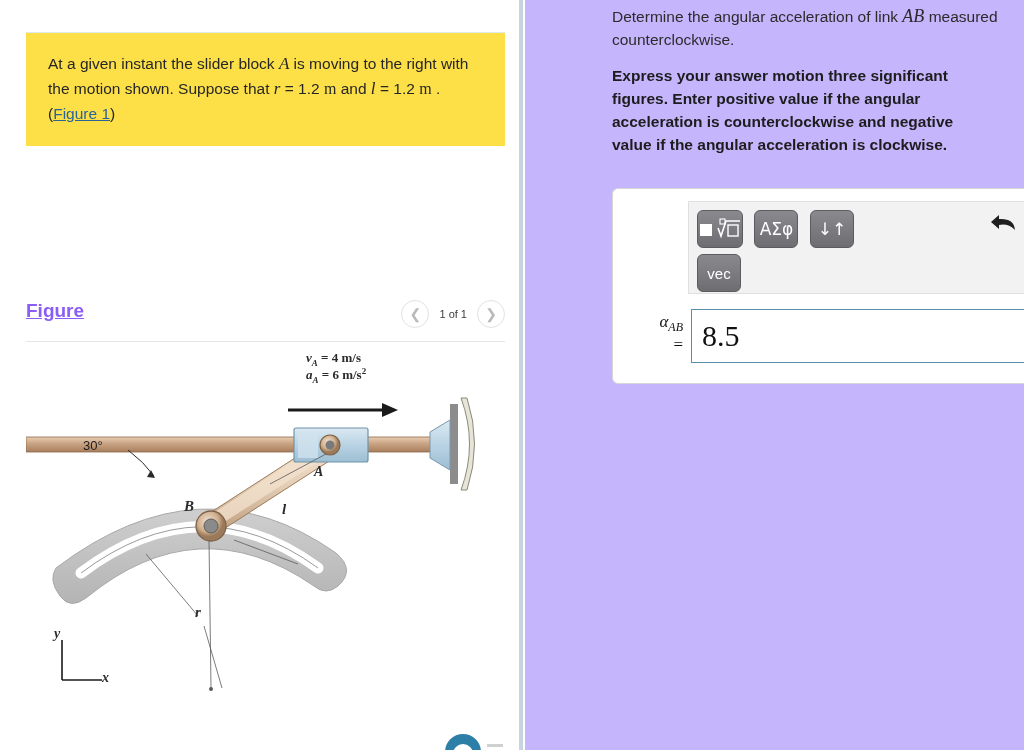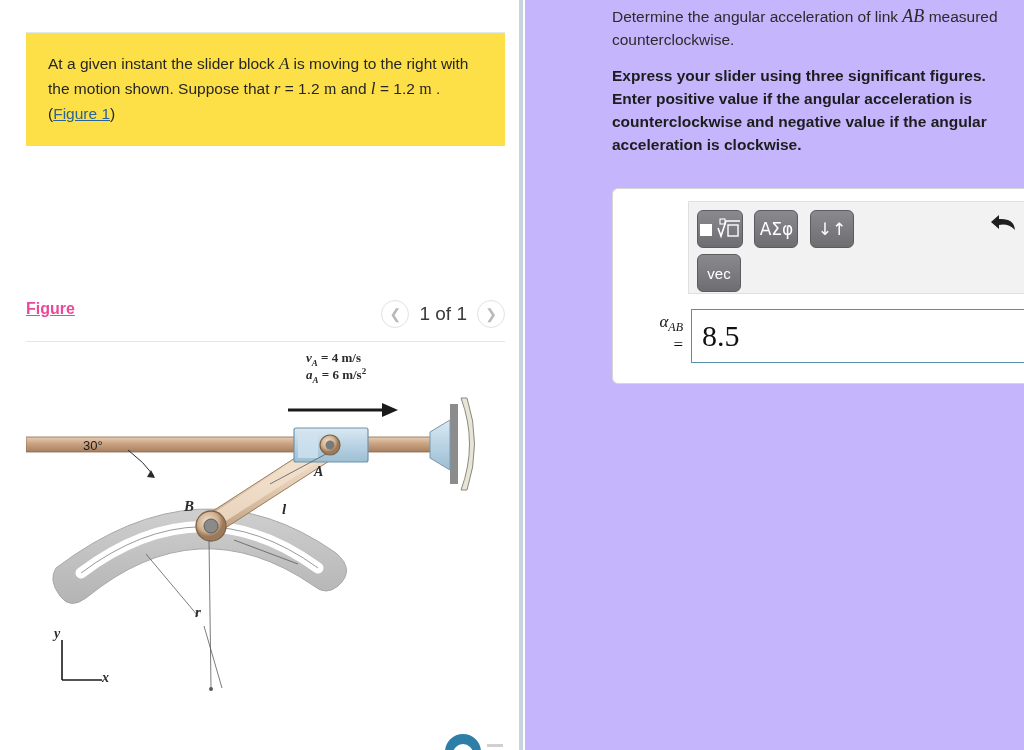--- a/index.html
+++ b/index.html
@@ -35,35 +35,35 @@
   .mi { font-family: "Liberation Serif", serif; font-style: italic; font-size: 17px; }
   .mi-up { font-family: "Liberation Serif", serif; font-style: normal; font-size: 16px; }
   a.figlink { color: #2a6496; text-decoration: underline; }
 
   #figure-header {
     position: absolute; left: 26px; top: 298px;
     width: 479px; height: 44px;
   }
   #figure-title {
     position: absolute; left: 0; top: 2px;
-    font-size: 16px; font-weight: bold; color: #ec4899; text-decoration: underline;
+    font-size: 19px; font-weight: bold; color: #8b5cf6; text-decoration: underline;
   }
   #figure-pager {
     position: absolute; right: 0; top: 2px;
     display: flex; align-items: center; gap: 10px;
   }
   .pager-btn {
     width: 28px; height: 28px; border-radius: 50%;
     border: 1px solid #e2e2e2; background: #fff;
     display: flex; align-items: center; justify-content: center;
     color: #b9b9b9; font-size: 14px; line-height: 1;
     font-family: "DejaVu Sans", sans-serif;
     cursor: pointer;
   }
-  #pager-label { font-size: 19px; color: #3b3b3b; }
+  #pager-label { font-size: 11px; color: #3b3b3b; }
   #figure-rule {
     position: absolute; left: 26px; top: 341px;
     width: 479px; height: 1px; background: #e6e6e6;
   }
 
   #figure-canvas {
     position: absolute; left: 26px; top: 358px;
     width: 479px; height: 400px;
   }
 
@@ -298,21 +298,21 @@
     <div id="chat-bar"></div>
   </div>
 
   <div id="pane-divider"></div>
   <div id="pane-divider-inner"></div>
 
   <div id="right-pane">
 
     <div id="q-prompt"><span>Determine the angular acceleration of link </span><span class="mi" style="font-size:18px;">AB</span><span> measured counterclockwise.</span></div>
 
-    <div id="q-instruction">Express your slider using three significant figures. Enter positive value if the angular acceleration is counterclockwise and negative value if the angular acceleration is clockwise.</div>
+    <div id="q-instruction">Express your answer motion three significant figures. Enter positive value if the angular acceleration is counterclockwise and negative value if the angular acceleration is clockwise.</div>
 
     <div id="answer-card">
       <div id="math-toolbar">
         <div class="mbtn">
           <svg width="44" height="22" viewBox="0 0 44 22">
             <rect x="2" y="6" width="12" height="12" fill="#fff"></rect>
             <path d="M 20 10 L 23 18 L 28 3 L 42 3" fill="none" stroke="#fff" stroke-width="1.6"></path>
             <rect x="30" y="7" width="10" height="11" fill="none" stroke="#fff" stroke-width="1.4"></rect>
             <rect x="22" y="1" width="5" height="5" fill="none" stroke="#fff" stroke-width="1.1"></rect>
           </svg>

